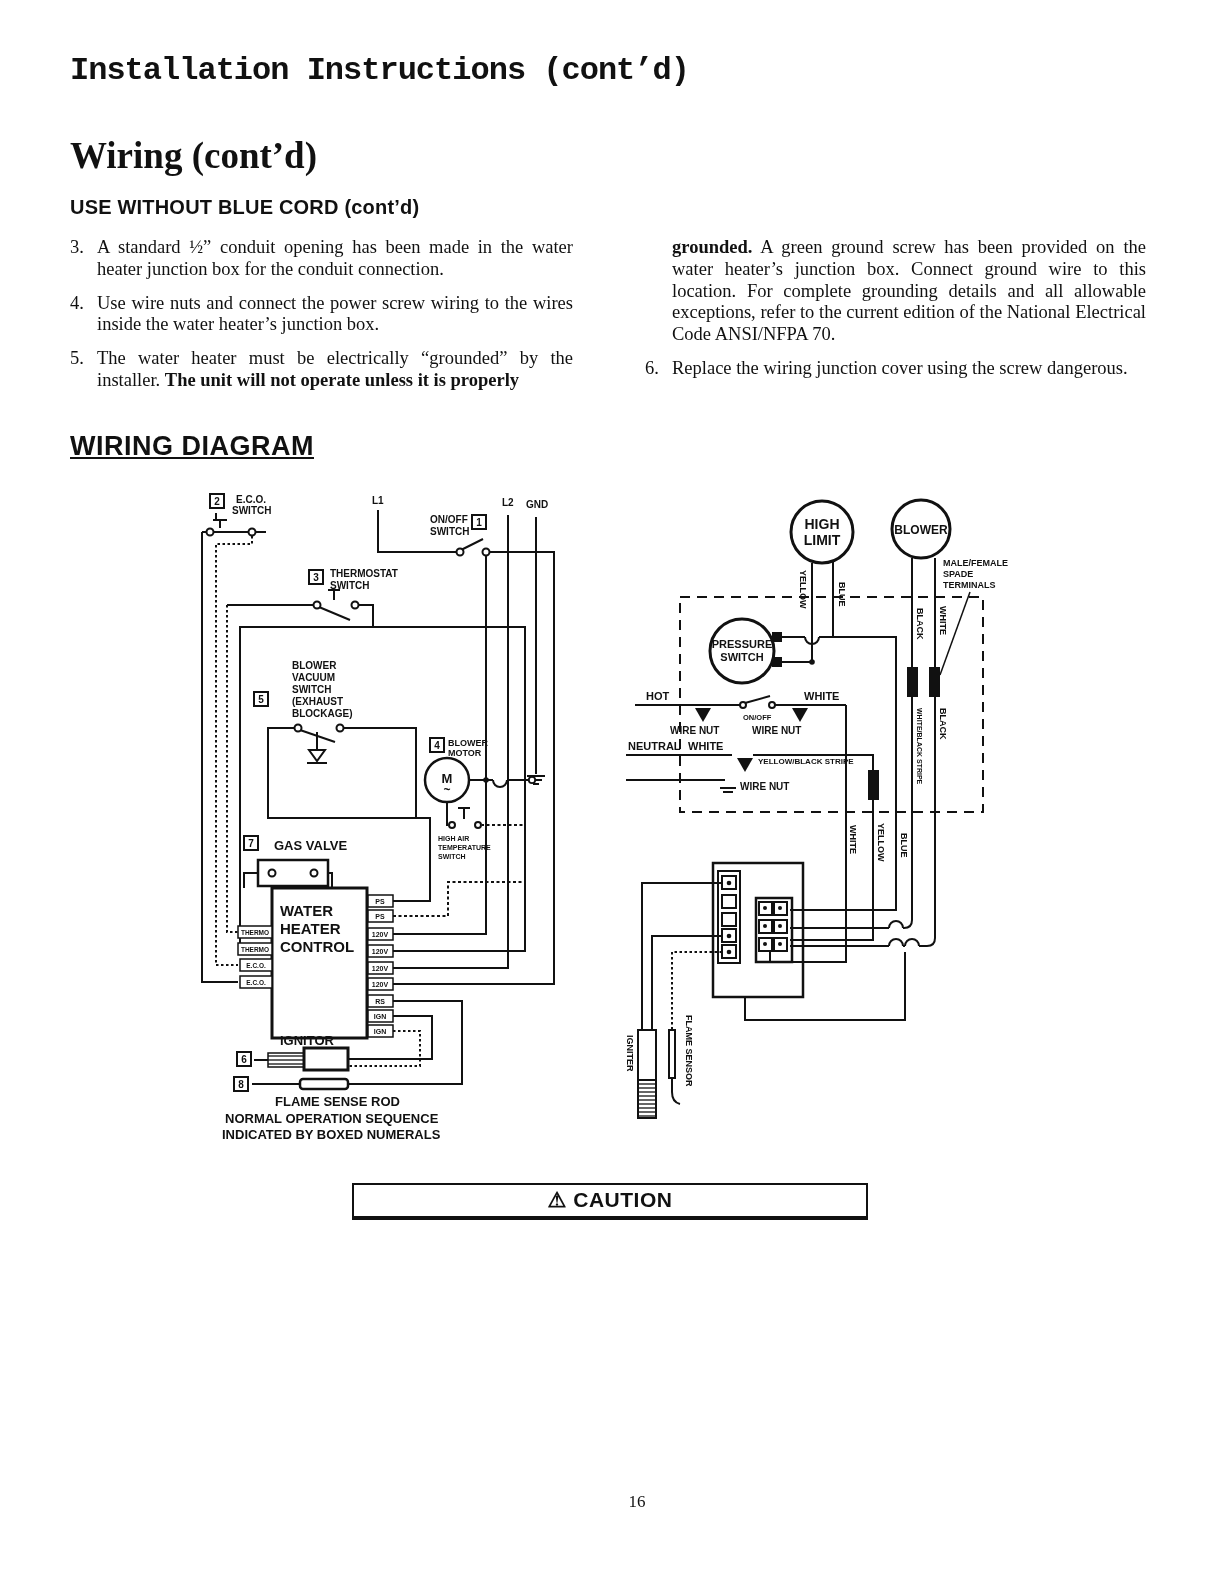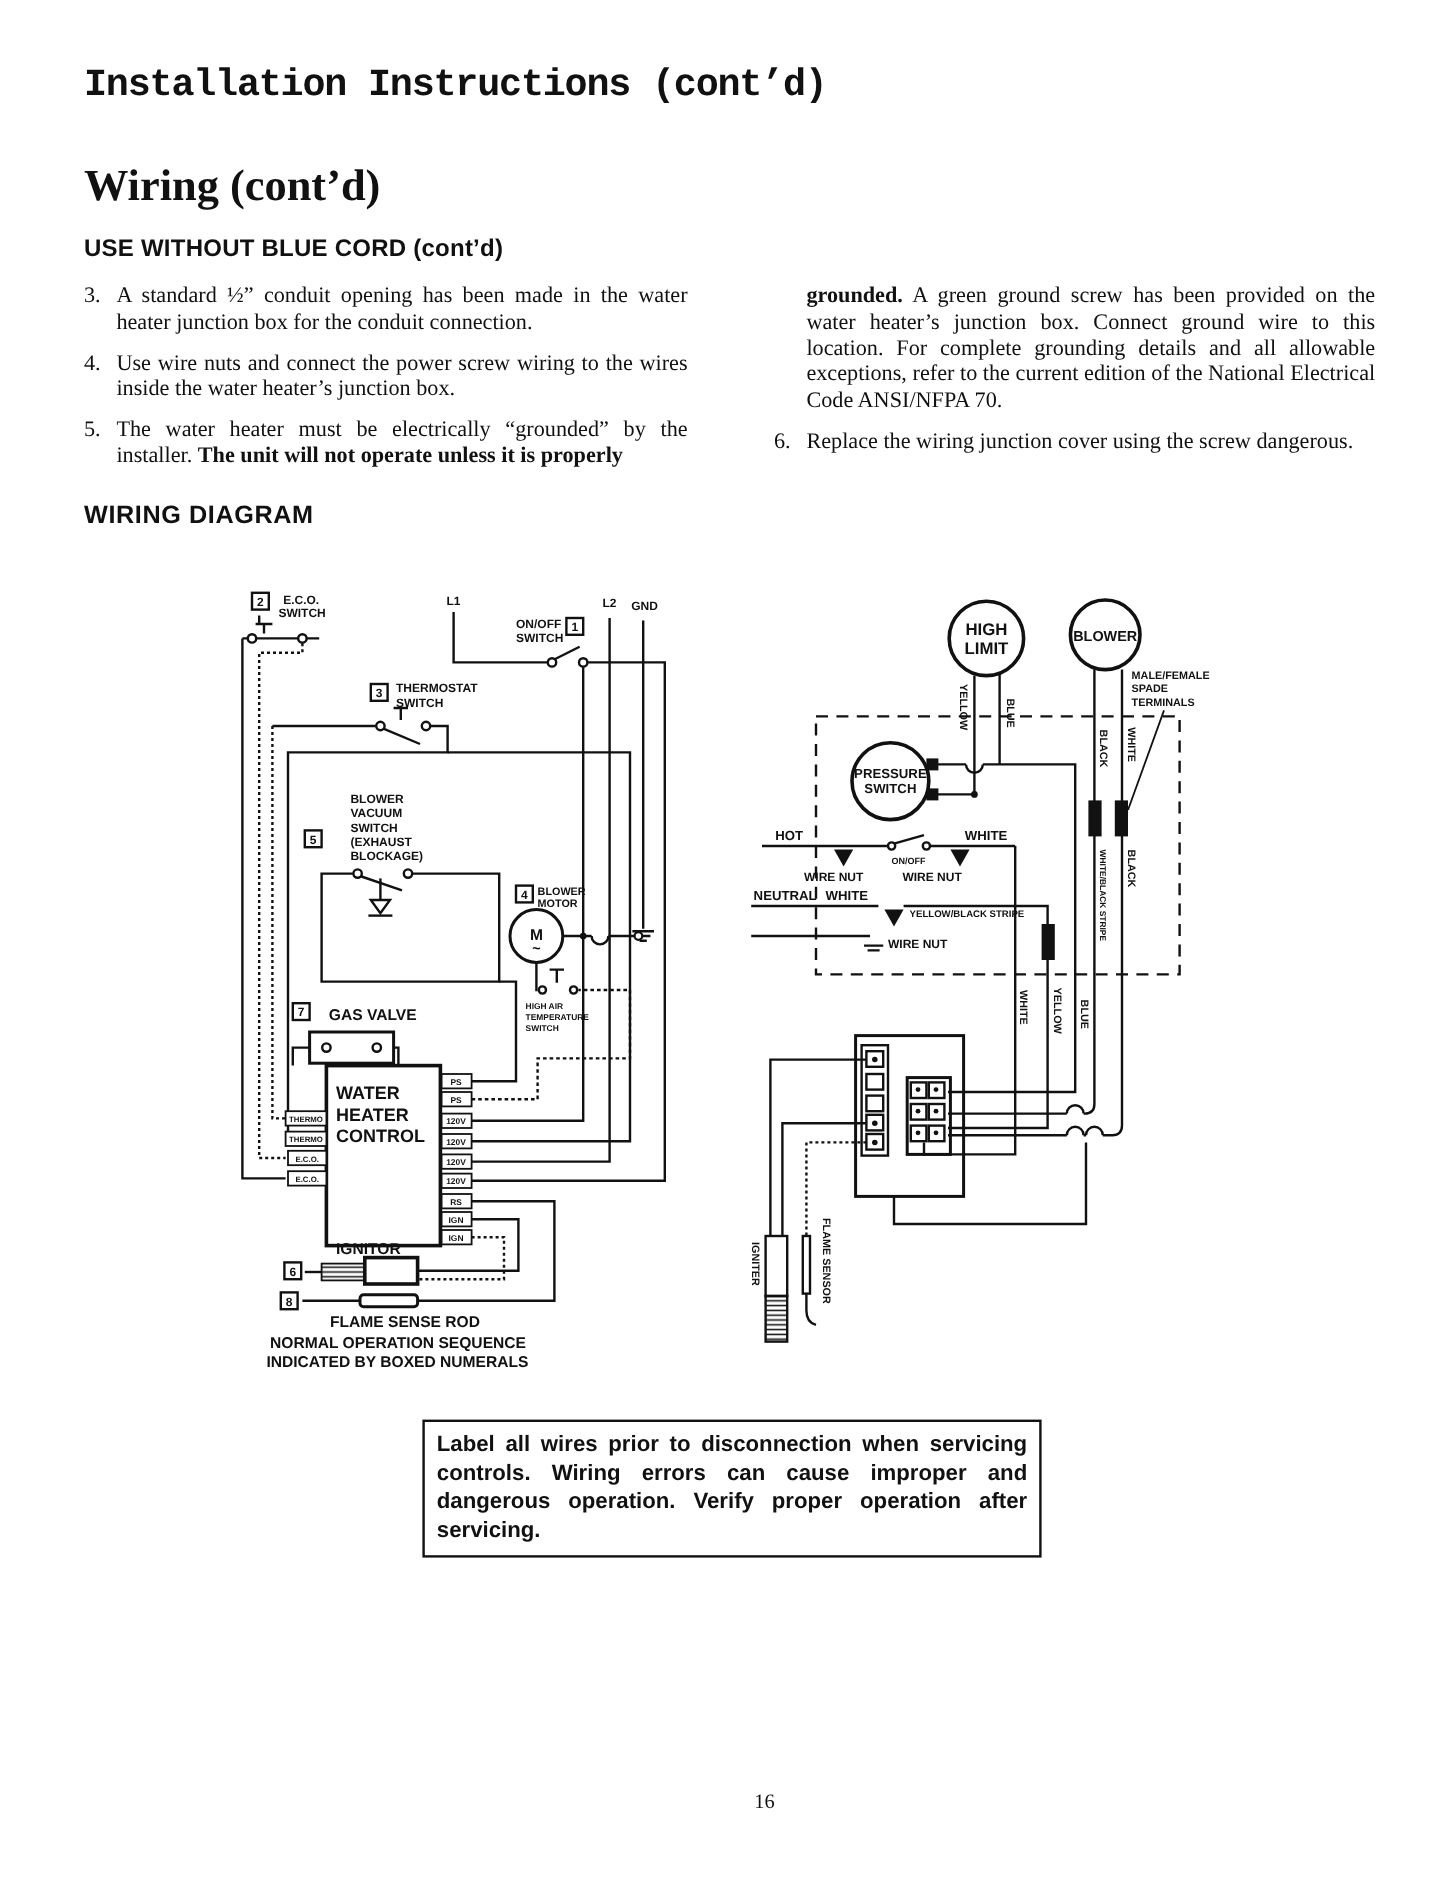--- a/index.html
+++ b/index.html
@@ -10,21 +10,21 @@
          font-size:32px;letter-spacing:-1px;}
   .subtitle{left:70px;top:134px;font-family:"Liberation Serif",serif;font-weight:bold;font-size:37px;}
   .sechead{left:70px;top:196px;font-family:"Liberation Sans",sans-serif;font-weight:bold;font-size:20px;letter-spacing:.2px;}
   .col{position:absolute;top:237px;}
   .col.left{left:70px;width:503px;}
   .col.right{left:645px;width:501px;}
   .li{display:flex;margin-bottom:12px;font-size:18.5px;line-height:1.18;}
   .li .num{width:27px;flex:0 0 27px;}
   .li .txt{flex:1;text-align:justify;}
   .bld{font-weight:bold;margin-top:24px;}
-  .wiringhead{left:70px;top:418px;font-family:"Liberation Sans",sans-serif;font-weight:bold;font-size:21px;letter-spacing:.5px;}
+  .wiringhead{left:70px;top:431px;font-family:"Liberation Sans",sans-serif;font-weight:bold;font-size:27px;letter-spacing:.5px;text-decoration:underline;}
   .diagram{left:180px;top:470px;width:850px;height:700px;}
   svg text{font-family:"Liberation Sans",sans-serif;font-weight:bold;fill:#111;}
   .caution{left:352px;top:1183px;width:512px;border:2.5px solid #111;font-family:"Liberation Sans",sans-serif;}
   .caution .hd{border-bottom:2.5px solid #111;text-align:center;font-weight:bold;font-size:21px;padding:3px 0 4px 0;letter-spacing:.5px;}
   .caution .bd{padding:6px 10px 9px 10px;font-weight:bold;font-size:18.5px;line-height:1.3;text-align:justify;}
   .pagenum{left:0;top:1492px;width:1210px;text-align:center;font-size:17px;margin-left:32px;}
 </style>
 </head>
 <body>
 
@@ -347,16 +347,19 @@
     <text x="508" y="280" font-size="11">WHITE</text>
     <text x="578" y="294" font-size="8">YELLOW/BLACK STRIPE</text>
     <text x="560" y="320" font-size="10">WIRE NUT</text>
 
     <text transform="rotate(90 447 565)" x="447" y="565" font-size="9">IGNITER</text>
     <text transform="rotate(90 506 545)" x="506" y="545" font-size="9">FLAME SENSOR</text>
   </g>
 </svg>
 
 <div class="abs caution">
-  <div class="bd">Label all wires prior to disconnection when servicing controls. Wiring errors can cause improper and dangerous operation. Verify proper operation after servicing.</div>
+  <div class="hd">
+    <span>⚠</span>
+    <span>CAUTION</span>
+  </div>
 </div>
 
 <div class="abs pagenum">16</div>
 
 </body></html>

